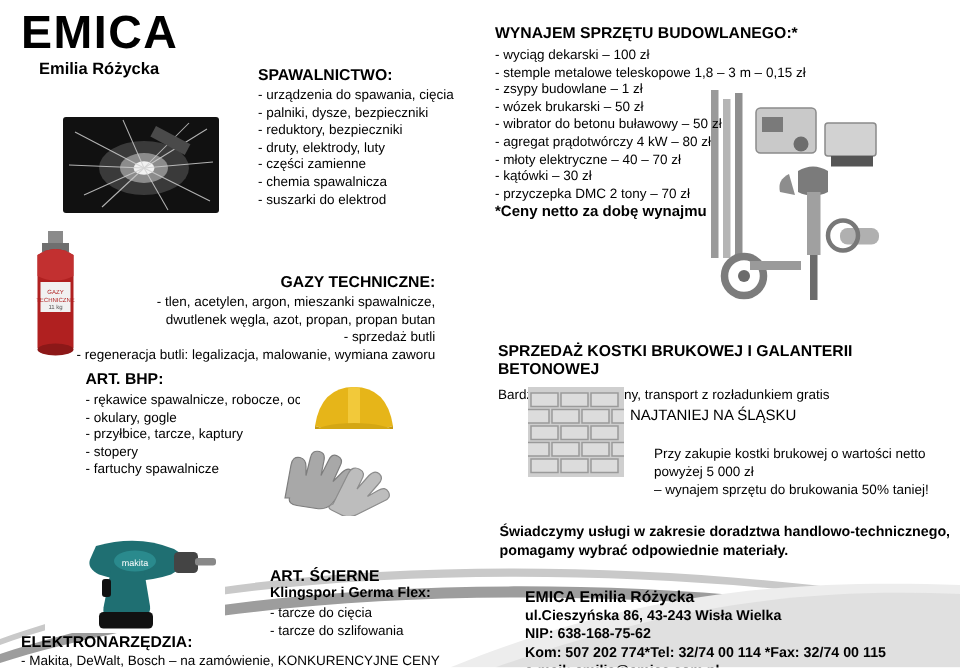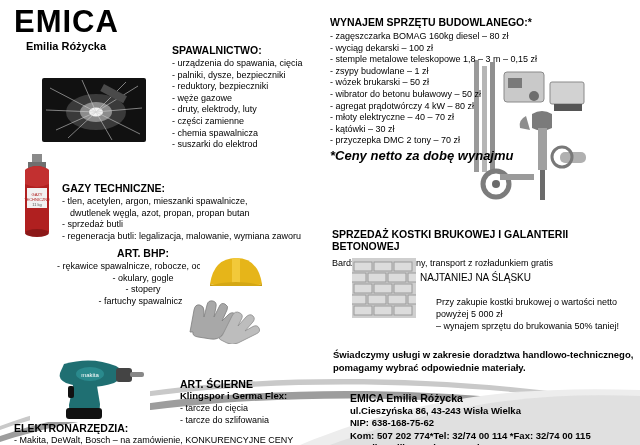--- a/index.html
+++ b/index.html
@@ -23,35 +23,35 @@
   }
 
   
   .hdg{font-size:10.5px;font-weight:bold;}
   .li{font-size:9px;line-height:11.6px;white-space:nowrap;}
   .li.ind{padding-left:8px;}
 
   
   .spaw{position:absolute;left:172px;top:44px;}
   .spaw .hdg{margin-bottom:2px;}
-  .gazy{position:absolute;left:62px;top:182px;}
+  .gazy{position:absolute;left:51px;top:182px;text-align:right;}
   .gazy .hdg{margin-bottom:2px;}
-  .bhp{position:absolute;left:57px;top:247px;text-align:center;}
+  .bhp{position:absolute;left:57px;top:247px;}
   .bhp .hdg{margin-bottom:2px;}
   .scierne{position:absolute;left:180px;top:378px;}
   .scierne .hdg{line-height:12px;}
   .scierne .sub2{font-size:9.5px;font-weight:bold;margin-bottom:2px;}
   .elektro{position:absolute;left:14px;top:422px;}
   .elektro .hdg{margin-bottom:1px;}
   .elektro .li{font-size:9px;}
 
   
   .wynajem{position:absolute;left:330px;top:16px;}
   .wynajem .hdg{margin-bottom:3px;}
-  .wynajem .note{font-size:13px;font-weight:bold;margin-top:1px;font-style:italic;}
+  .wynajem .note{font-size:10px;font-weight:bold;margin-top:1px;}
 
   .kostka{position:absolute;left:332px;top:228px;width:300px;text-align:left;}
   .kostka .hdg{font-size:10.5px;font-weight:bold;}
   .kostka .line2{font-size:9px;margin-top:6px;}
   .najtaniej{position:absolute;left:420px;top:272px;font-size:10px;font-weight:normal;}
   .promo{position:absolute;left:412px;top:296px;font-size:9px;line-height:12px;}
   .promo .ln{display:block;padding-left:24px;}
   .uslugi{position:absolute;left:333px;top:348px;font-size:9.5px;line-height:13px;font-weight:bold;}
 
   
@@ -116,21 +116,20 @@
       </g>
       <rect x="62" y="6" width="26" height="8" transform="rotate(28 62 6)" fill="#4a4a4a"></rect>
     </svg>
   </div>
 
   <div class="spaw">
     <div class="hdg">SPAWALNICTWO:</div>
     <div class="li">- urządzenia do spawania, cięcia</div>
     <div class="li">- palniki, dysze, bezpieczniki</div>
     <div class="li">- reduktory, bezpieczniki</div>
-    <div class="li">- węże gazowe</div>
     <div class="li">- druty, elektrody, luty</div>
     <div class="li">- części zamienne</div>
     <div class="li">- chemia spawalnicza</div>
     <div class="li">- suszarki do elektrod</div>
   </div>
 
   <div class="img" id="cyl">
     <svg width="52" height="90" viewBox="0 0 52 90">
       <rect width="52" height="90" fill="#fff"></rect>
       <rect x="20" y="4" width="10" height="10" fill="#8a8a8a"></rect>
@@ -150,20 +149,21 @@
     <div class="li">- tlen, acetylen, argon, mieszanki spawalnicze,</div>
     <div class="li ind">dwutlenek węgla, azot, propan, propan butan</div>
     <div class="li">- sprzedaż butli</div>
     <div class="li">- regeneracja butli: legalizacja, malowanie, wymiana zaworu</div>
   </div>
 
   <div class="bhp">
     <div class="hdg">ART. BHP:</div>
     <div class="li">- rękawice spawalnicze, robocze, ochronne</div>
     <div class="li">- okulary, gogle</div>
+    <div class="li">- przyłbice, tarcze, kaptury</div>
     <div class="li">- stopery</div>
     <div class="li">- fartuchy spawalnicze</div>
   </div>
 
   <div class="img" id="helmet">
     <svg width="72" height="52" viewBox="0 0 72 52">
       <rect width="72" height="52" fill="#fff"></rect>
       <path d="M10,36 q4,-26 26,-26 q22,0 26,26 q-26,8 -52,0 Z" fill="#e6b519"></path>
       <path d="M10,36 q26,9 52,0 l0,4 q-26,9 -52,0 Z" fill="#c79a10"></path>
       <path d="M30,11 q6,-3 12,0 l0,26 q-6,2 -12,0 Z" fill="#f0c githubusercontent" opacity="0"></path>
@@ -234,21 +234,20 @@
       <circle cx="26" cy="128" r="4" fill="#6b6b6b"></circle>
       <rect x="30" y="118" width="34" height="6" fill="#9a9a9a"></rect>
 
       <rect x="90" y="96" width="26" height="11" rx="5" fill="#b0b0b0"></rect>
       <circle cx="92" cy="101" r="10" fill="none" stroke="#787878" stroke-width="3"></circle>
     </svg>
   </div>
 
   <div class="wynajem">
     <div class="hdg">WYNAJEM SPRZĘTU BUDOWLANEGO:*</div>
-    <div class="li">- zagęszczarka BOMAG 160kg diesel – 80 zł</div>
     <div class="li">- wyciąg dekarski – 100 zł</div>
     <div class="li">- stemple metalowe teleskopowe 1,8 – 3 m – 0,15 zł</div>
     <div class="li">- zsypy budowlane – 1 zł</div>
     <div class="li">- wózek brukarski – 50 zł</div>
     <div class="li">- wibrator do betonu buławowy – 50 zł</div>
     <div class="li">- agregat prądotwórczy 4 kW – 80 zł</div>
     <div class="li">- młoty elektryczne – 40 – 70 zł</div>
     <div class="li">- kątówki – 30 zł</div>
     <div class="li">- przyczepka DMC 2 tony – 70 zł</div>
     <div class="note">*Ceny netto za dobę wynajmu</div>

